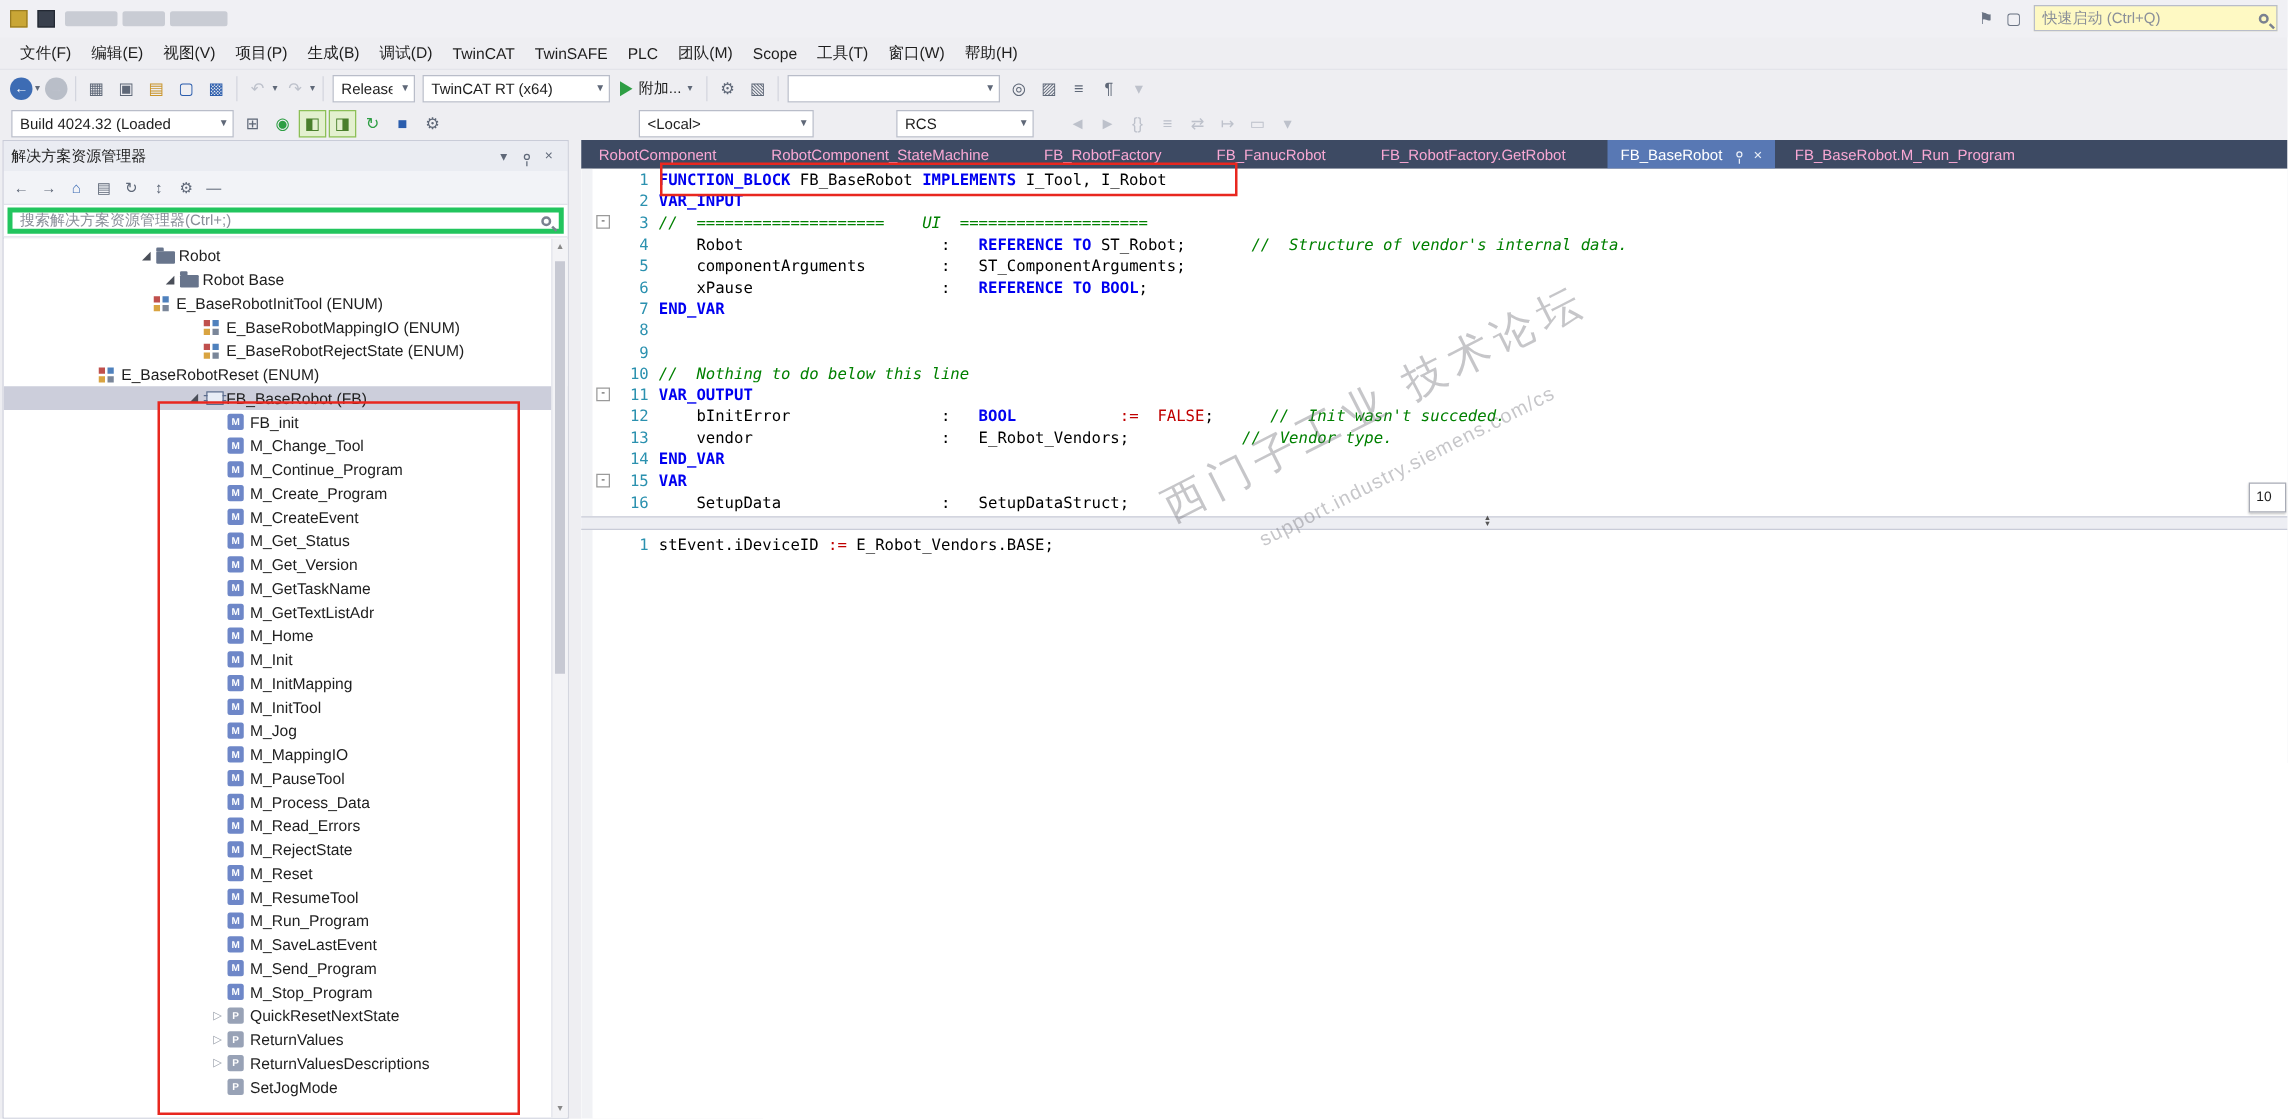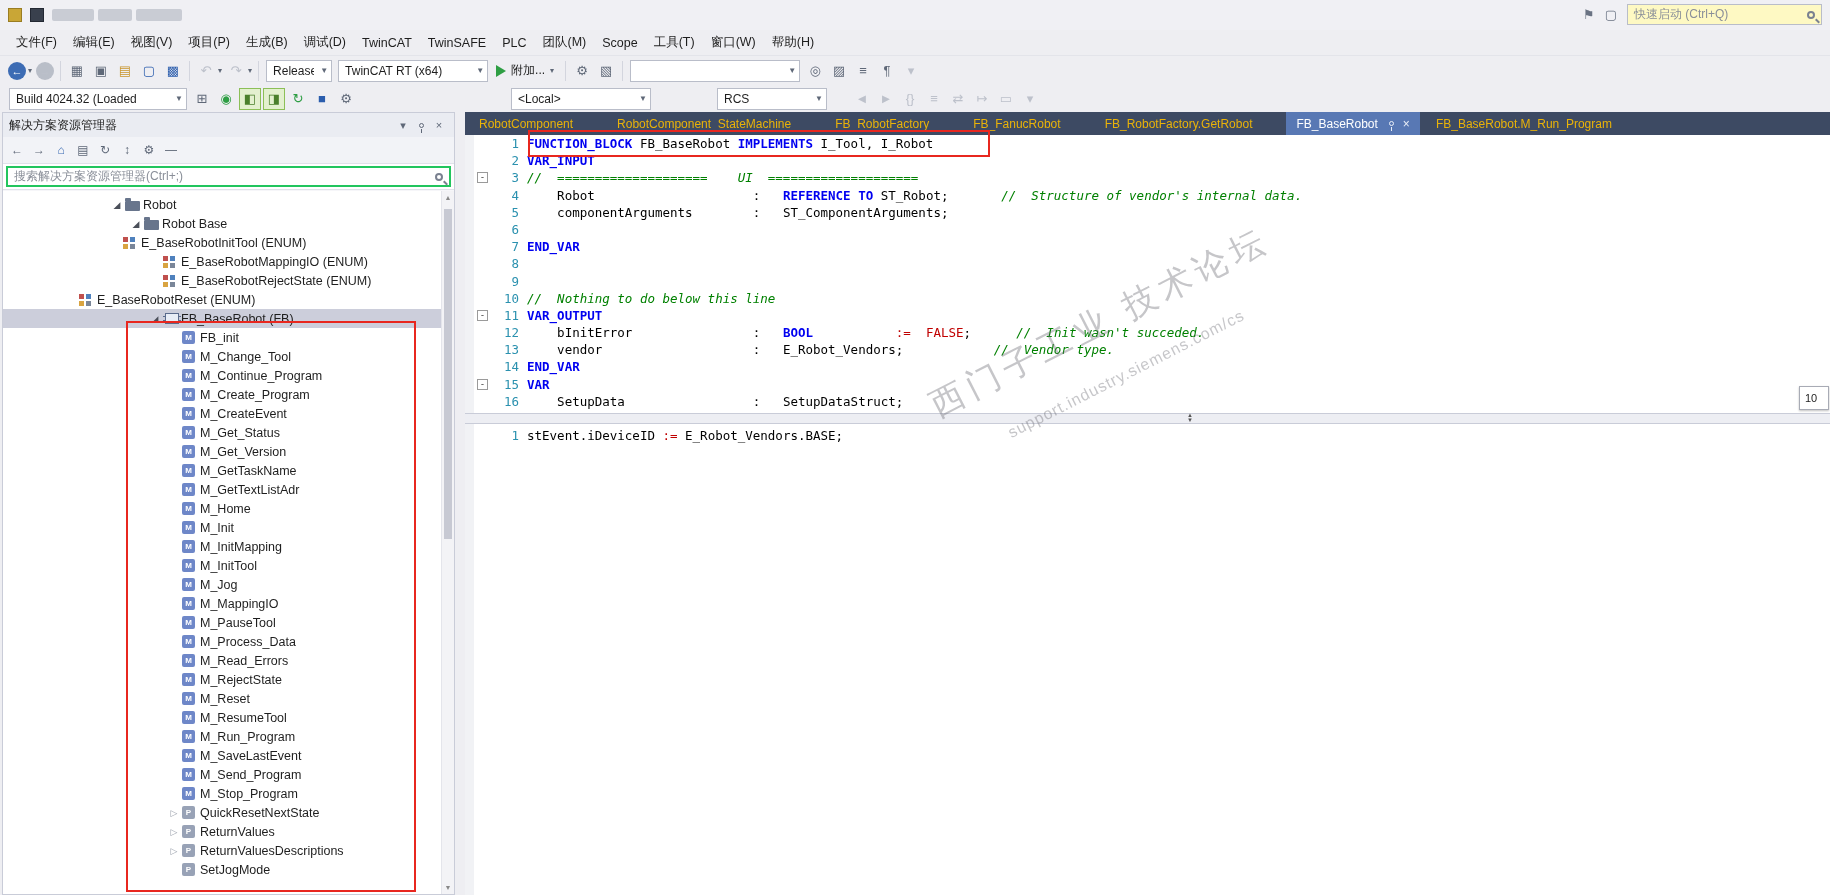--- a/index.html
+++ b/index.html
@@ -47,21 +47,21 @@
   #se { position:absolute; left:2px; top:112px; width:453px; height:783px; background:#F6F6F9; border:1px solid #C9CCD8; }
   #se-header { height:24px; display:flex; align-items:center; padding:0 6px; background:#EAECF2; font-size:12px; }
   #se-title { flex:1; white-space:nowrap; overflow:hidden; }
   .hdr-ico { width:18px; display:flex; align-items:center; justify-content:center; color:#5f6878; font-size:11px; }
   .i-pin { width:5px; height:5px; border:1px solid #5f6878; border-radius:50%; position:relative; }
   .i-pin::after { content:""; position:absolute; left:1px; top:5px; width:1px; height:4px; background:#5f6878; }
   #se-toolbar { height:27px; display:flex; align-items:center; gap:2px; padding:0 4px; background:#F2F3F7; border-bottom:1px solid #E0E2EA; }
   .se-ico { width:20px; height:20px; display:flex; align-items:center; justify-content:center; color:#5f6878; font-size:12px; }
   .se-ico.blue { color:#3D6CB4; }
   #se-search { height:26px; padding:2px 3px; background:#fff; border-bottom:1px solid #E0E2EA; display:flex; align-items:center; }
-  .search-inner { flex:1; height:21px; border:2px solid #22c55e; display:flex; align-items:center; padding:0 6px; font-size:12px; color:#8a8f99; }
+  .search-inner { flex:1; height:21px; border:4px solid #22c55e; display:flex; align-items:center; padding:0 6px; font-size:12px; color:#8a8f99; }
   #se-tree { position:absolute; top:78px; left:0; right:0; bottom:0; background:#fff; overflow:hidden; padding-top:4px; }
   .trow { height:19px; display:flex; align-items:center; white-space:nowrap; font-size:12.5px; }
   .trow.selected { background:#CCCEDB; }
   .tarrow { width:16px; text-align:center; font-size:9px; color:#4a4f59; flex:none; }
   .tarrow.col { color:#9aa0ab; }
   .ticon { flex:none; width:18px; display:flex; align-items:center; justify-content:flex-start; }
   .i-folder { width:15px; height:10px; background:#68758c; border-radius:1px; position:relative; margin-top:3px; }
   .i-folder::before { content:""; position:absolute; top:-3px; left:0; width:6px; height:3px; background:#68758c; border-radius:1px 1px 0 0; }
   .i-enum { width:12px; height:12px; position:relative; }
   .i-enum::before { content:""; position:absolute; left:0; top:0; width:5px; height:5px; background:#C0504D; box-shadow:7px 0 0 #4F81BD; }
@@ -73,21 +73,21 @@
   .i-m { background:#6E87C8; }
   .i-p { background:#98A2B6; }
   #se-scroll { position:absolute; right:0; top:78px; width:13px; bottom:0; background:#F3F3F6; border-left:1px solid #E4E5EB; font-size:7px; color:#888; text-align:center; }
   #se-thumb { position:absolute; left:2px; right:2px; top:18px; height:330px; background:#C7C9D3; }
   .sb-up { position:absolute; top:3px; left:0; right:0; }
   .sb-dn { position:absolute; bottom:3px; left:0; right:0; }
 
   
   #editor { position:absolute; left:465px; top:112px; right:0; bottom:0; background:#fff; }
   #tabstrip { position:absolute; left:0; top:0; right:0; height:23px; background:#3D4A63; display:flex; align-items:stretch; padding-left:4px; overflow:hidden; }
-  .tab { display:flex; align-items:center; padding:0 10px; font-size:12px; color:#eab308; margin-right:24px; white-space:nowrap; }
+  .tab { display:flex; align-items:center; padding:0 10px; font-size:12px; color:#f9a8d4; margin-right:24px; white-space:nowrap; }
   .tab.active { background:#5878B4; color:#fff; margin-right:6px; }
   .tpin { width:5px; height:5px; border:1px solid #EAEFF8; border-radius:50%; position:relative; margin-left:11px; }
   .tpin::after { content:""; position:absolute; left:1px; top:5px; width:1px; height:4px; background:#EAEFF8; }
   .tclose { margin-left:9px; font-size:12px; color:#EAEFF8; }
 
   .code-pane { position:absolute; left:0; right:0; background:#fff; overflow:hidden; }
   #pane1 { top:23px; height:278px; }
   #pane2 { top:312px; bottom:0; padding-top:3px; }
   .code-pane::before { content:""; position:absolute; left:0; top:0; width:9px; height:100%; background:#F1F2F5; }
   .cl { display:flex; height:17.2px; line-height:17.2px; font-family:"DejaVu Sans Mono","Liberation Mono",monospace; font-size:12.5px; position:relative; }
@@ -576,20 +576,21 @@
           <span class="fold"></span>
           <span class="num">5</span>
         </span>
         <span class="src"><span class="pl">    componentArguments        </span><span class="pl">:   </span><span class="pl">ST_ComponentArguments;</span></span>
       </div>
       <div class="cl">
         <span class="gut">
           <span class="fold"></span>
           <span class="num">6</span>
         </span>
+        <span class="src"><span class="pl">    xPause                    </span><span class="pl">:   </span><span class="kw">REFERENCE TO BOOL</span><span class="pl">;</span></span>
       </div>
       <div class="cl">
         <span class="gut">
           <span class="fold"></span>
           <span class="num">7</span>
         </span>
         <span class="src"><span class="kw">END_VAR</span></span>
       </div>
       <div class="cl">
         <span class="gut">

